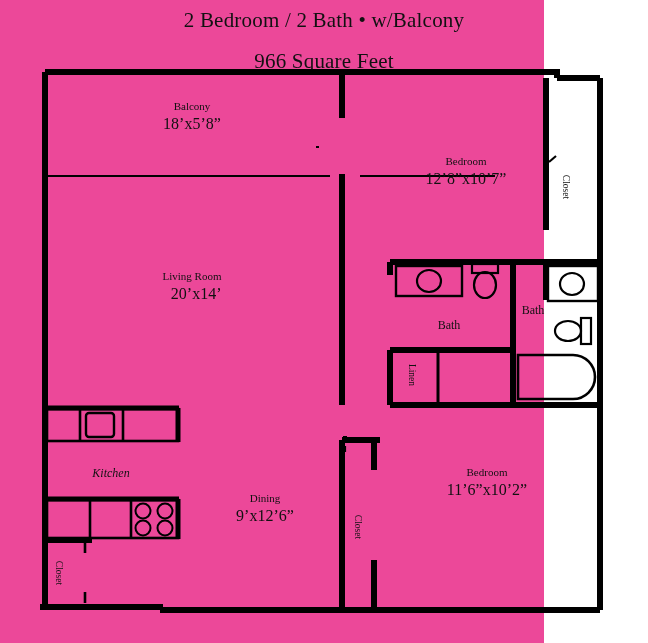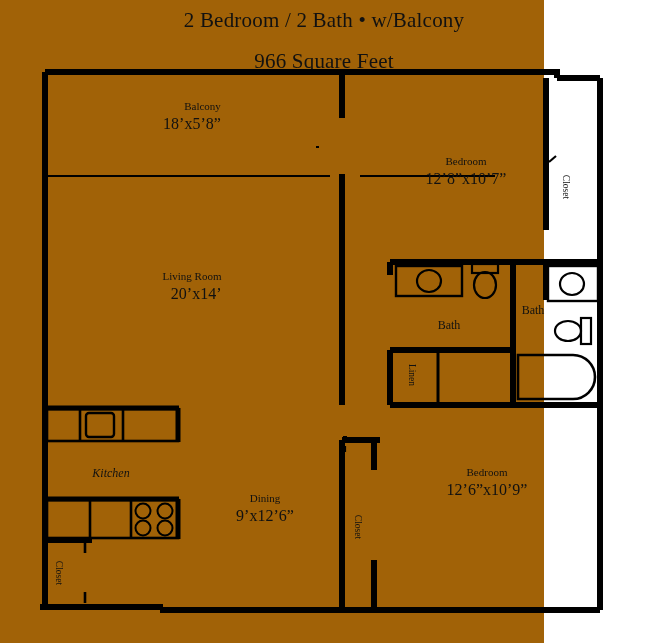--- a/index.html
+++ b/index.html
@@ -11,21 +11,21 @@
     width: 648px;
     height: 643px;
     font-family: "Liberation Serif", "DejaVu Serif", serif;
     color: #111111;
     overflow: hidden;
   }
   #page {
     position: relative;
     width: 544px;
     height: 643px;
-    background: #a16207;
+    background: #ec4899;
   }
   
   #title-block {
     position: absolute;
     left: 0;
     top: 8px;
     width: 648px;
     text-align: center;
     line-height: 1.18;
   }
@@ -239,38 +239,38 @@
       <g stroke-width="2">
         <path d="M 316 147 L 319 147"></path>
         <path d="M 343 437 L 347 437"></path>
       </g>
 
     </g>
   </svg>
 
   <div id="label-layer">
 
-    <div class="room-label" style="left:192px; top:117px;text-align:right;">
+    <div class="room-label" style="left:192px; top:117px;">
       <span class="rl-name">Balcony</span>
       <span class="rl-dims">18’x5’8”</span>
     </div>
 
     <div class="room-label" style="left:192px; top:287px;text-align:right;">
       <span class="rl-name">Living Room</span>
       <span class="rl-dims">20’x14’</span>
     </div>
 
     <div class="room-label" style="left:466px; top:172px;">
       <span class="rl-name">Bedroom</span>
       <span class="rl-dims">12’8”x10’7”</span>
     </div>
 
     <div class="room-label" style="left:487px; top:483px;">
       <span class="rl-name">Bedroom</span>
-      <span class="rl-dims">12’6”x10’9”</span>
+      <span class="rl-dims">11’6”x10’2”</span>
     </div>
 
     <div class="room-label" style="left:265px; top:509px;">
       <span class="rl-name">Dining</span>
       <span class="rl-dims">9’x12’6”</span>
     </div>
 
     <div class="small-label" style="left:111px; top:473px;font-style:italic;">Kitchen</div>
 
     <div class="small-label" style="left:449px; top:325px;">Bath</div>

